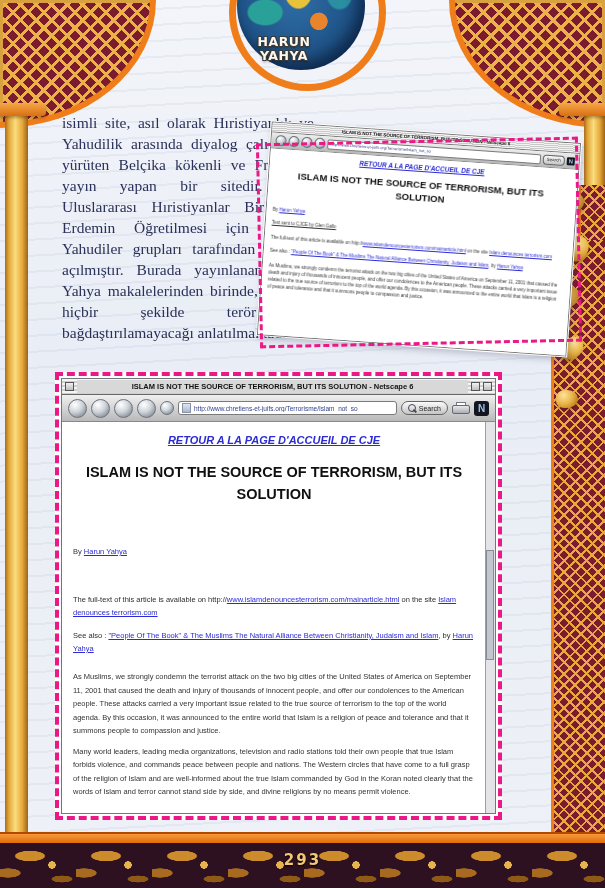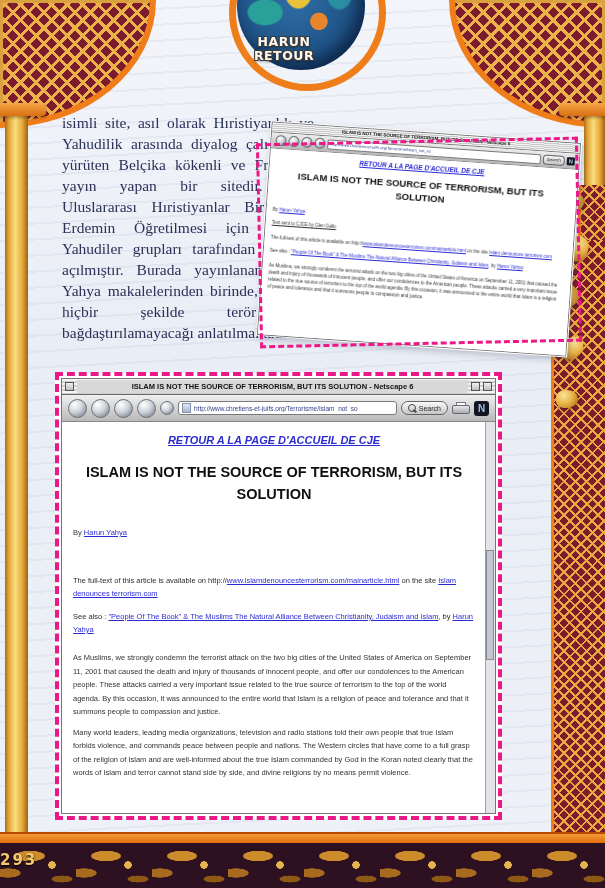--- a/index.html
+++ b/index.html
@@ -44,21 +44,21 @@
   .bottom-bar{position:absolute;left:0;top:832px;width:605px;height:11px;z-index:3;
     background:linear-gradient(180deg,#f79a3a,#e06c0c);border-top:2px solid #b34a00;box-sizing:border-box;}
   .bottom-band{position:absolute;left:0;top:843px;width:605px;height:45px;z-index:3;
     background-color:#2e1120;
     background-image:
       radial-gradient(ellipse 26px 9px at 30px 13px,#cd8c2c 0 55%,rgba(0,0,0,0) 60%),
       radial-gradient(ellipse 22px 8px at 8px 30px,#a86a1e 0 55%,rgba(0,0,0,0) 60%),
       radial-gradient(circle 6px at 52px 22px,#e7b34d 0 60%,rgba(0,0,0,0) 65%),
       radial-gradient(ellipse 18px 6px at 62px 36px,#8f5a16 0 55%,rgba(0,0,0,0) 60%);
     background-size:76px 45px;}
-  .page-number{position:absolute;left:0;top:851px;width:605px;text-align:left;z-index:4;
+  .page-number{position:absolute;left:0;top:851px;width:605px;text-align:center;z-index:4;
     font:bold 15px "DejaVu Sans",sans-serif;color:#f3c870;letter-spacing:2px;
     text-shadow:0 1px 2px #000;}
 
   
   .globe-ring{position:absolute;left:229px;top:-66px;width:143px;height:143px;border-radius:50%;z-index:2;
     border:7px solid #ef7d1a;border-top-color:rgba(0,0,0,0);}
   .globe{position:absolute;left:237px;top:-58px;width:128px;height:128px;border-radius:50%;z-index:2;
     background:
       radial-gradient(circle 14px at 64% 62%,#e8842c 0 60%,rgba(0,0,0,0) 65%),
       radial-gradient(ellipse 26px 38px at 48% 35%,#e8c33a 0 55%,rgba(0,0,0,0) 60%),
@@ -113,21 +113,21 @@
   .printer .p-paper{position:absolute;left:4px;top:0;width:8px;height:6px;background:#fff;border:1px solid #778;}
   .nlogo{width:15px;height:15px;border-radius:3px;background:#14161f;color:#9cc0ee;flex:0 0 auto;
     display:flex;align-items:center;justify-content:center;font:bold 10px "Liberation Sans",sans-serif;}
   .bcontent{flex:1;position:relative;background:#fff;overflow:hidden;
     padding:6px 20px 4px 11px;font-family:"Liberation Sans",sans-serif;}
   .scrollbar{position:absolute;right:0;top:0;bottom:0;width:9px;background:#e4e4e8;border-left:1px solid #9aa0a8;}
   .scroll-thumb{position:absolute;left:0;top:128px;width:8px;height:110px;background:#c3c6ce;
     border:1px solid #858b95;box-sizing:border-box;}
   .retour{margin-top:6px;text-align:center;font-size:11px;font-weight:bold;font-style:italic;}
   .headline{margin-top:15px;text-align:center;font-weight:bold;font-size:14.5px;color:#101010;line-height:22px;}
-  .byline{margin-top:23px;font-size:7.5px;color:#333;}
+  .byline{margin-top:42px;font-size:7.5px;color:#333;}
   .fulltext{margin-top:37px;font-size:7.5px;line-height:13px;color:#2e2e2e;}
   .seealso{margin-top:10px;font-size:7.5px;line-height:13px;color:#2e2e2e;}
   .bpara{margin-top:15px;font-size:7.5px;line-height:13.5px;color:#333;text-align:left;}
 
   
   .mini-paper{position:absolute;left:263px;top:131px;width:310px;height:214px;z-index:2;
     background:#fff;transform:rotate(4deg);box-shadow:2px 3px 6px rgba(60,60,90,.25);padding:1px;}
   .mini-window{width:100%;height:100%;box-sizing:border-box;border:1px solid #777;
     display:flex;flex-direction:column;background:#fff;}
   .mini-title{height:9px;flex:0 0 auto;border-bottom:1px solid #777;display:flex;align-items:center;
@@ -167,21 +167,21 @@
   <div class="blob" style="left:560px;top:192px;width:24px;height:20px;"></div>
   <div class="blob" style="left:568px;top:236px;width:20px;height:26px;transform:rotate(25deg);"></div>
   <div class="blob" style="left:553px;top:286px;width:26px;height:22px;transform:rotate(-15deg);"></div>
   <div class="blob" style="left:563px;top:336px;width:19px;height:25px;transform:rotate(40deg);"></div>
   <div class="blob" style="left:556px;top:390px;width:22px;height:18px;"></div>
 
   <div class="globe-ring"></div>
   <div class="globe"></div>
   <div class="brand">
     <div>HARUN</div>
-    <div>RETOUR</div>
+    <div>YAHYA</div>
   </div>
 
   <div class="book-text">
     <p class="book-para">isimli site, asıl olarak Hıristiyanlık ve Yahudilik arasında diyalog çalışmaları yürüten Belçika kökenli ve Fransızca yayın yapan bir sitedir. Site, Uluslararası Hıristiyanlar Birliği ve Erdemin Öğretilmesi için Çalışan Yahudiler grupları tarafından 1999'da açılmıştır. Burada yayınlanan Harun Yahya makalelerinden birinde, İslam'ın hiçbir şekilde terör ile bağdaştırılamayacağı anlatılmaktadır.</p>
   </div>
 
   <div class="mini-paper">
     <div class="mini-window">
       <div class="mini-title">
         <span>ISLAM IS NOT THE SOURCE OF TERRORISM, BUT ITS SOLUTION - Netscape 6</span>

